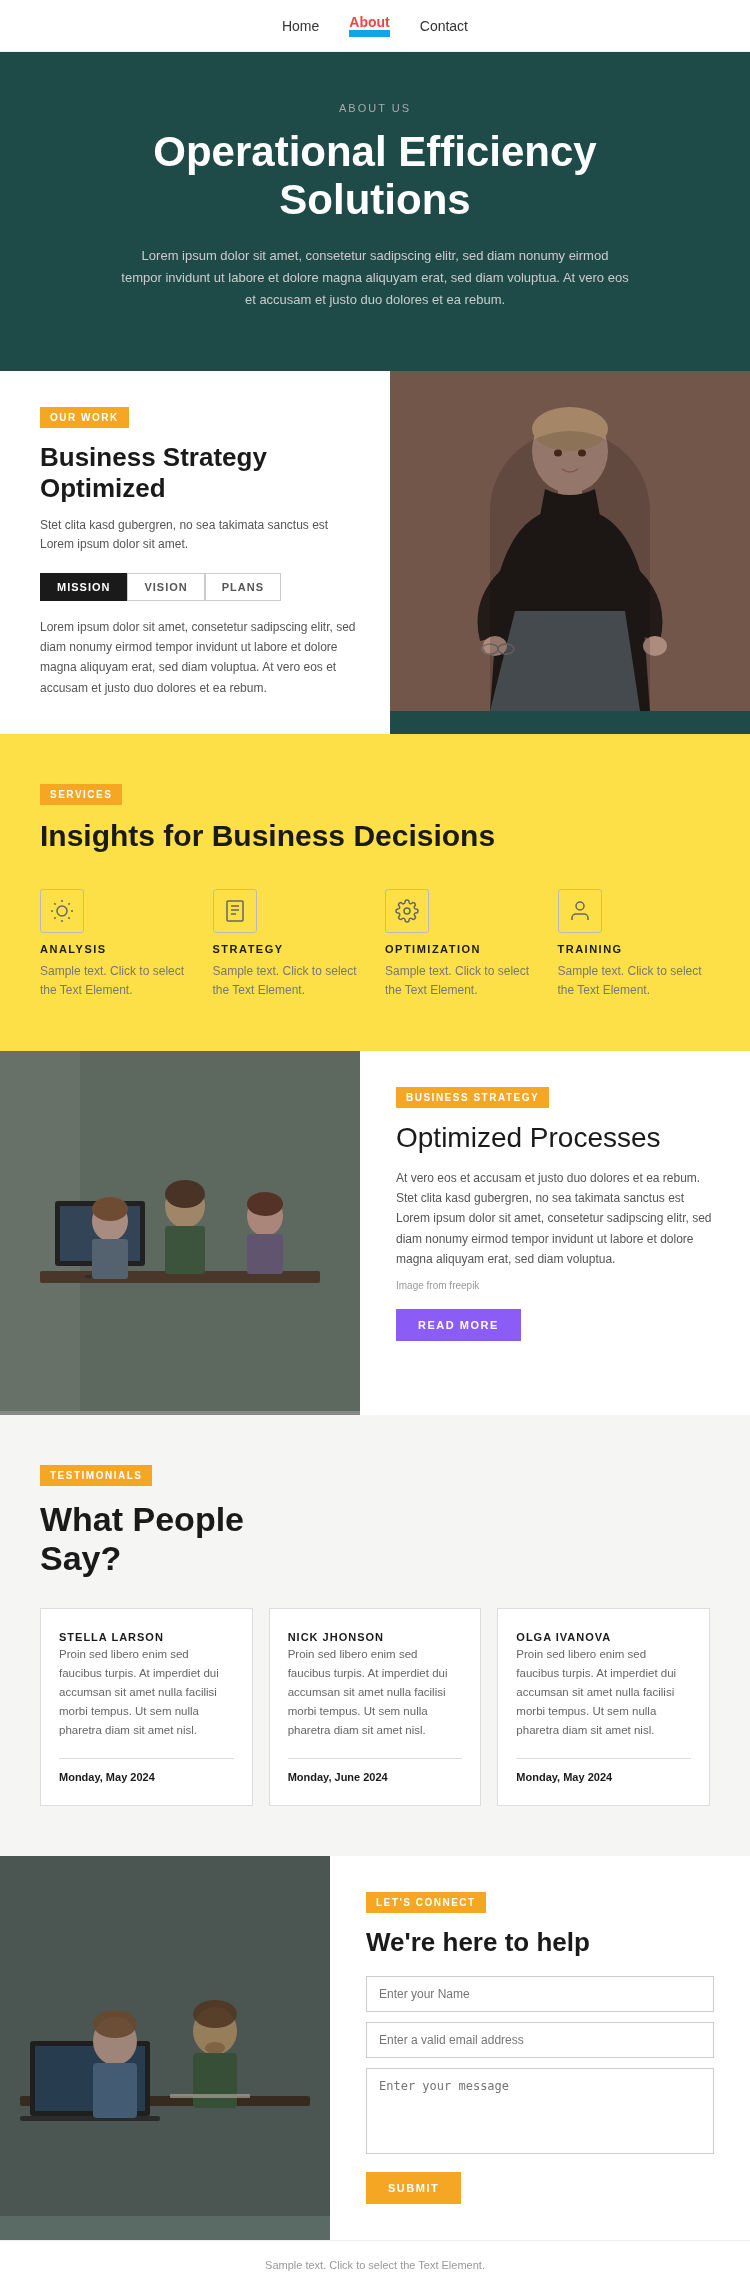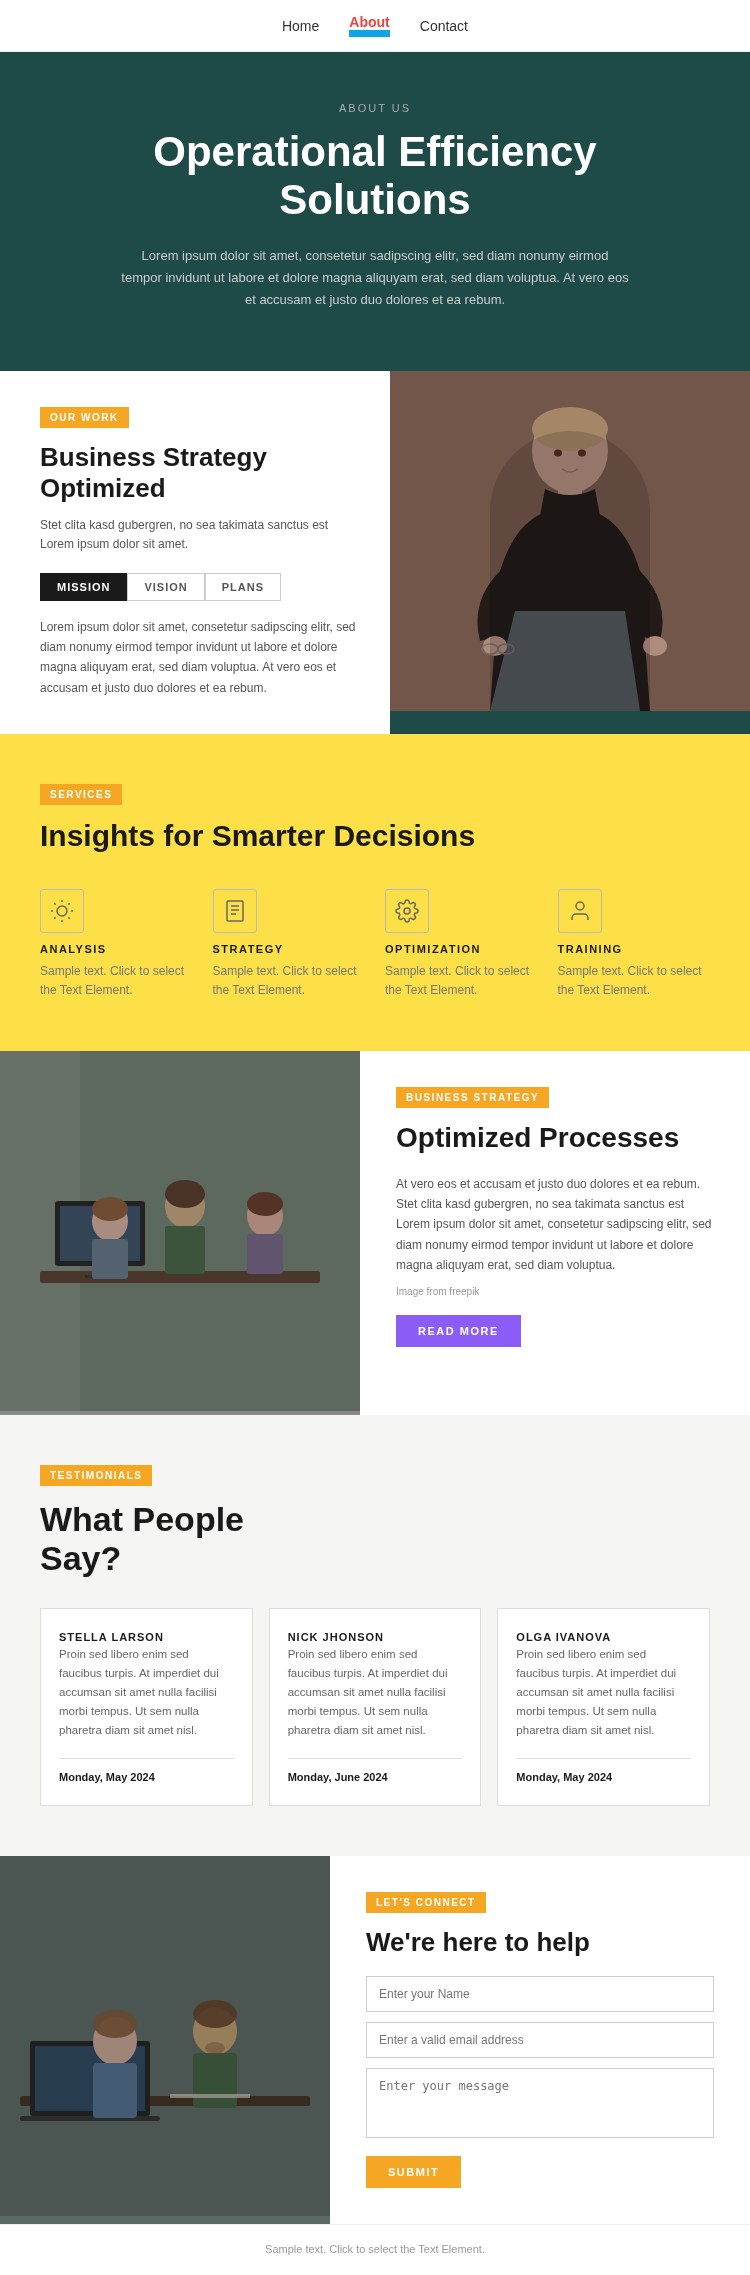--- a/index.html
+++ b/index.html
@@ -72,21 +72,21 @@
     .optimized-section {
       display: flex; min-height: 340px; background: #fff;
     }
     .optimized-left {
       flex: 0 0 48%; background: #888; overflow: hidden;
     }
     .optimized-right {
       flex: 0 0 52%; padding: 36px 36px 36px 36px; background: #fff;
     }
     .optimized-right .badge { margin-bottom: 14px; }
-    .optimized-right h2 { font-size: 28px; font-weight: 700; color: #1a1a1a; margin-bottom: 20px; }
+    .optimized-right h2 { font-size: 28px; font-weight: 400; color: #1a1a1a; margin-bottom: 14px; }
     .optimized-right p.body { font-size: 12px; color: #555; line-height: 1.7; margin-bottom: 10px; }
     .optimized-right .image-credit { font-size: 10px; color: #999; margin-bottom: 18px; }
     .read-more-btn {
       display: inline-block; background: #8b5cf6; color: #fff;
       padding: 10px 22px; font-size: 11px; font-weight: bold; letter-spacing: 1.5px;
       text-transform: uppercase; cursor: pointer; border: none; text-decoration: none;
     }
 
     
     .testimonials-section { background: #f5f5f3; padding: 50px 40px; }
@@ -114,21 +114,21 @@
     .contact-right .badge { margin-bottom: 14px; }
     .contact-right h2 { font-size: 26px; font-weight: 900; color: #1a1a1a; margin-bottom: 18px; }
 
     .form-field {
       width: 100%; border: 1px solid #ccc; padding: 10px 12px;
       font-size: 12px; color: #999; margin-bottom: 10px; outline: none;
     }
     .form-field-textarea {
       width: 100%; border: 1px solid #ccc; padding: 10px 12px;
       font-size: 12px; color: #999; margin-bottom: 14px; outline: none;
-      height: 70px; resize: none;
+      height: 86px; resize: none;
     }
     .submit-btn {
       background: #f5a623; color: #fff; border: none; padding: 10px 22px;
       font-size: 11px; font-weight: bold; letter-spacing: 1.5px; text-transform: uppercase;
       cursor: pointer;
     }
 
     
     footer {
       background: #fff; text-align: center; padding: 18px; border-top: 1px solid #eee;
@@ -213,21 +213,21 @@
         <path d="M172 98 Q180 104 188 98" fill="none" stroke="#b08070" stroke-width="1.5"></path>
 
         <rect x="0" y="0" width="360" height="340" fill="rgba(60,30,20,0.25)"></rect>
       </svg>
     </div>
   </div>
 </section>
 
 <section class="services-section">
   <span class="badge">SERVICES</span>
-  <h2>Insights for Smarter Decisions</h2>
+  <h2>Insights for Business Decisions</h2>
   <div class="services-grid">
     <div class="service-item">
       <div class="service-icon">
         <svg width="24" height="24" viewBox="0 0 24 24" fill="none" stroke="#666" stroke-width="1.5">
           <circle cx="12" cy="12" r="5"></circle>
           <line x1="12" y1="1" x2="12" y2="3"></line>
           <line x1="12" y1="21" x2="12" y2="23"></line>
           <line x1="4.22" y1="4.22" x2="5.64" y2="5.64"></line>
           <line x1="18.36" y1="18.36" x2="19.78" y2="19.78"></line>
           <line x1="1" y1="12" x2="3" y2="12"></line>

